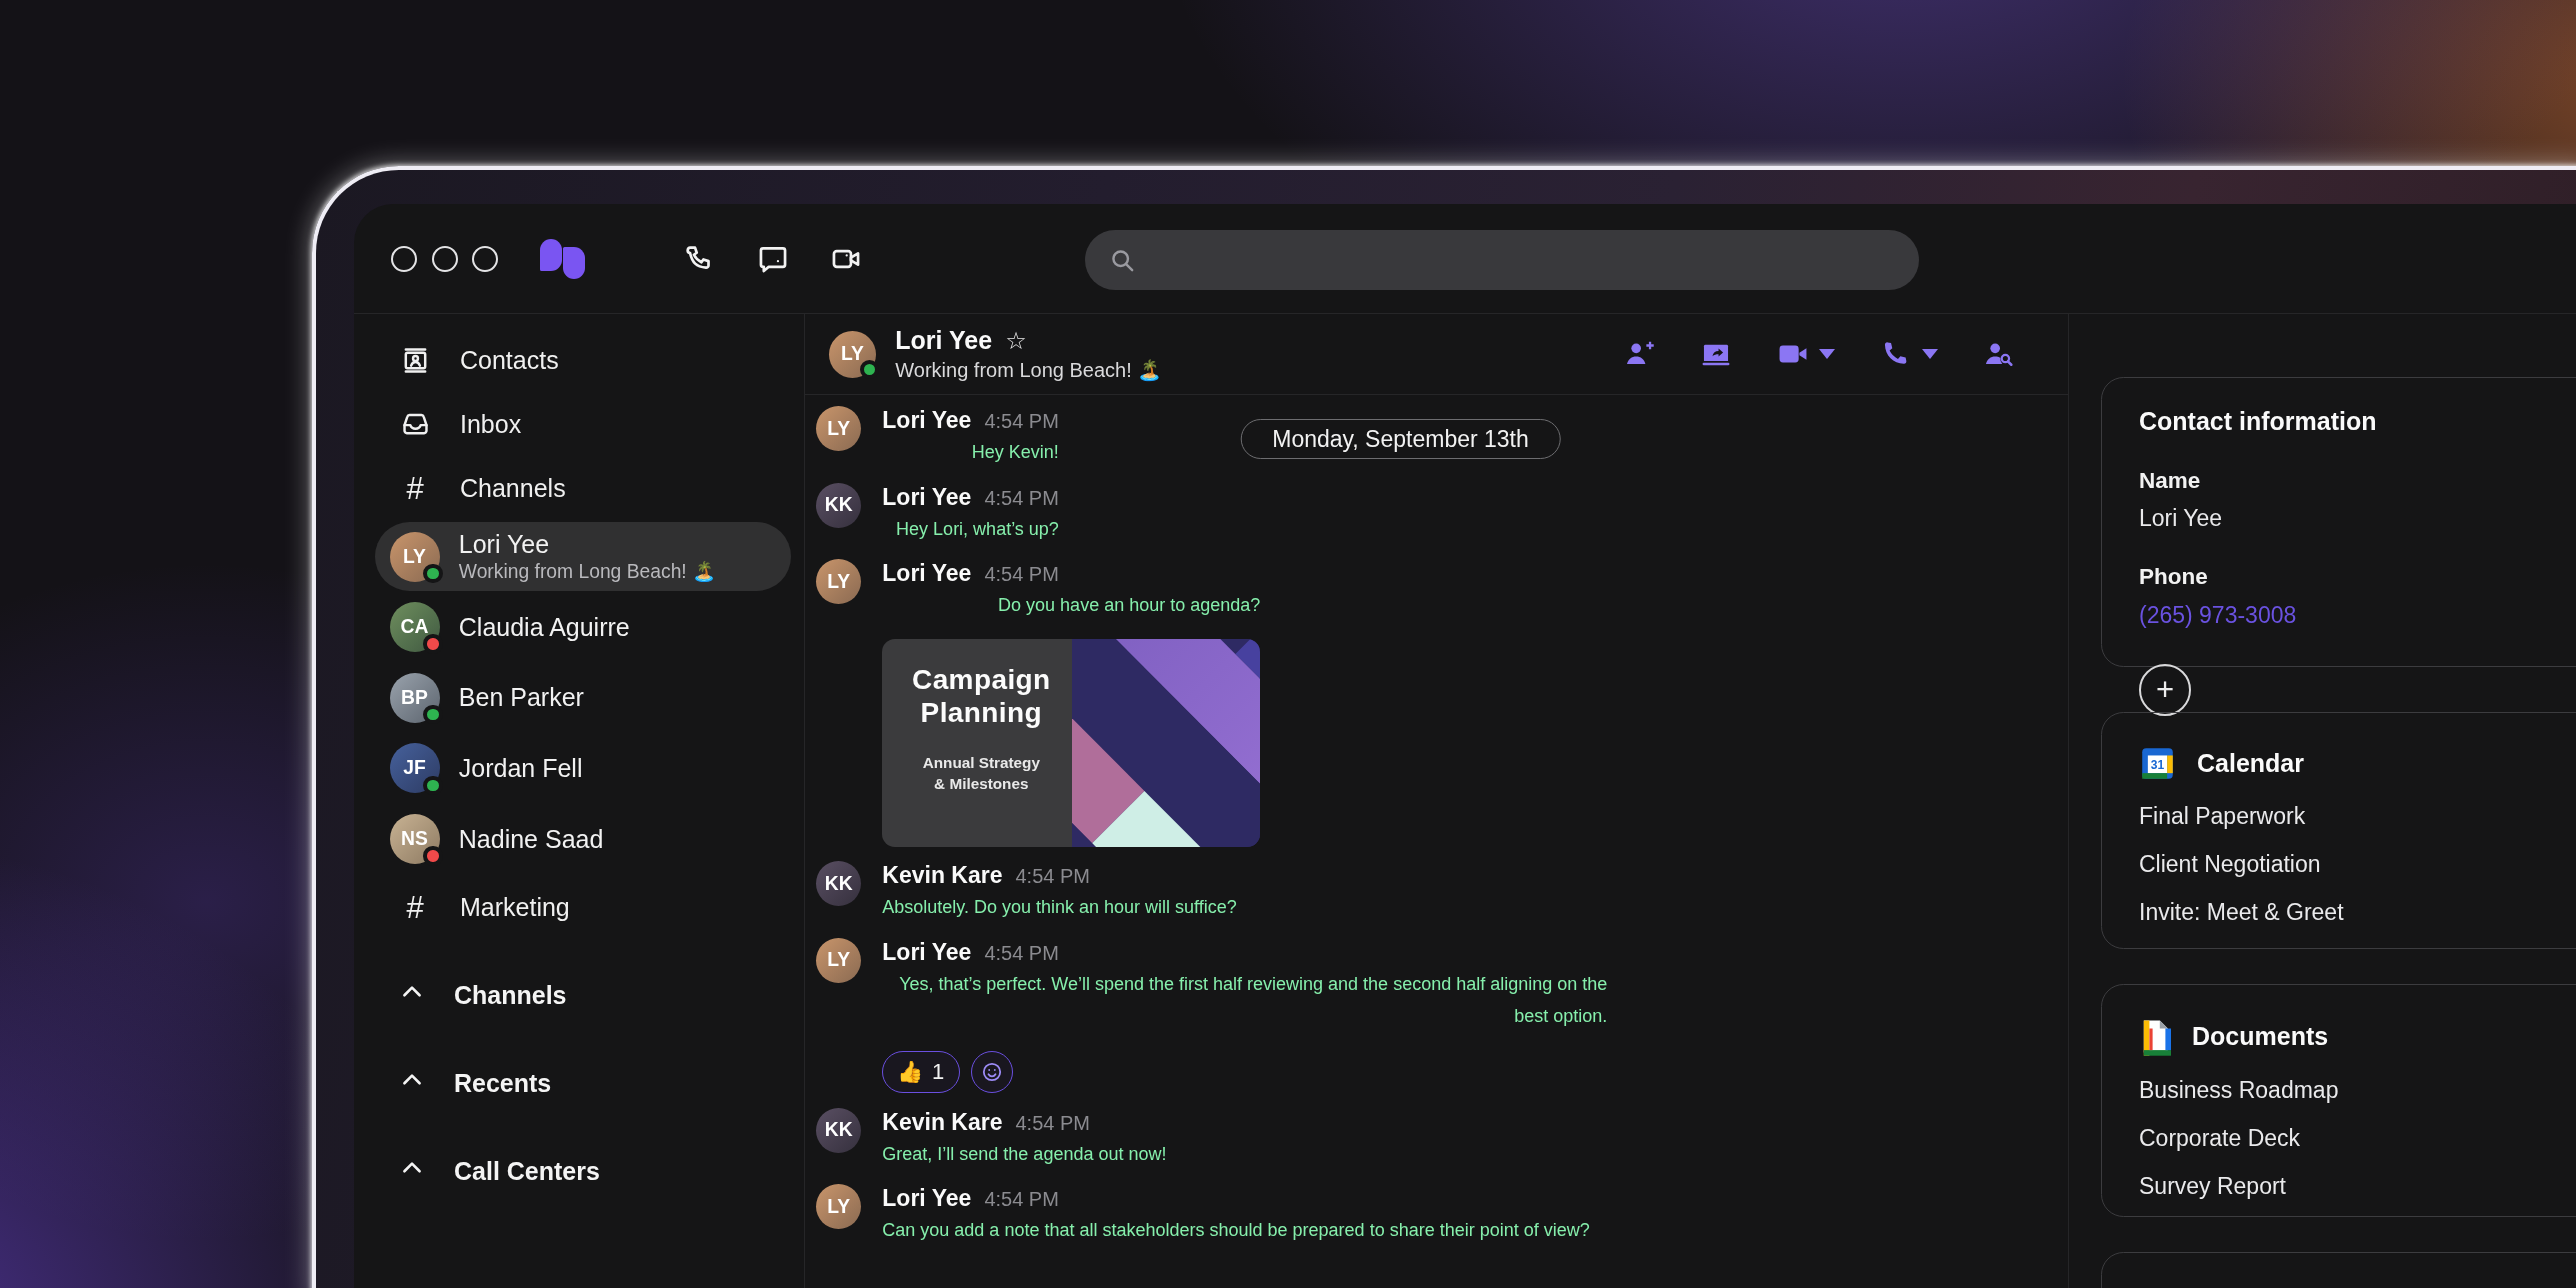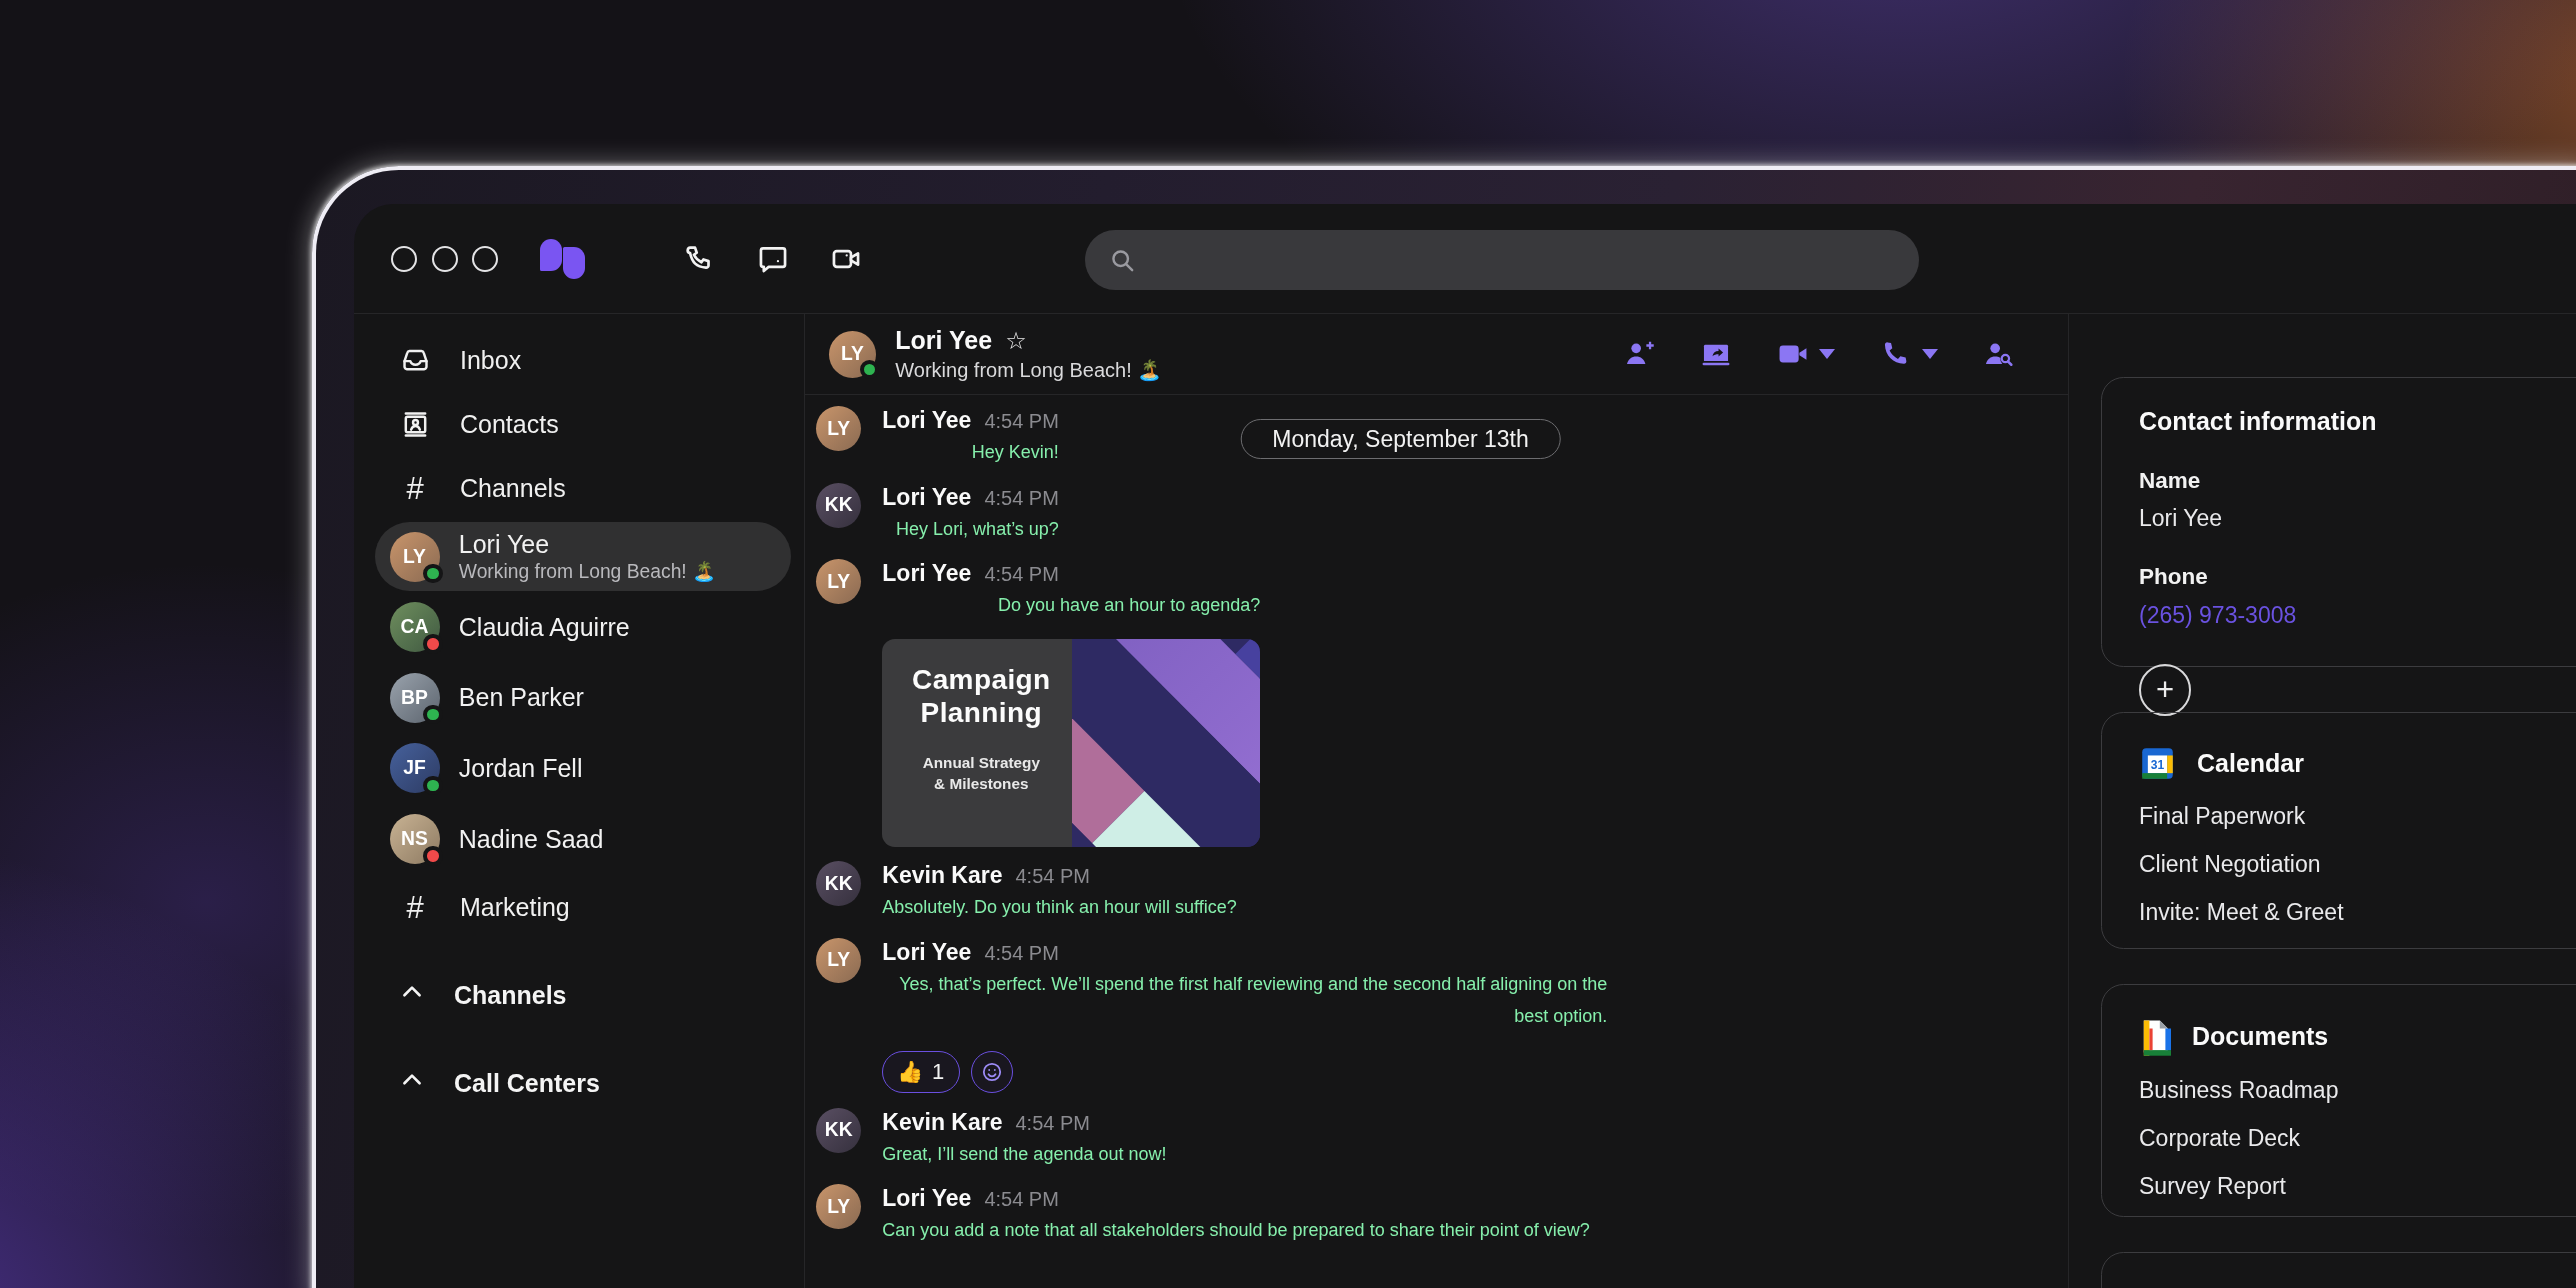--- a/index.html
+++ b/index.html
@@ -181,40 +181,40 @@
     </div>
   </div>
 
   <div class="content">
 
     <div class="sidebar">
 
       <div class="side-item">
         <span class="si">
           <svg viewBox="0 0 24 24" fill="none" stroke="currentColor" stroke-width="1.9" stroke-linecap="round" stroke-linejoin="round">
-            <path d="M3.5 12.5l2.2-6.6A1.8 1.8 0 0 1 7.4 4.6h9.2a1.8 1.8 0 0 1 1.7 1.3l2.2 6.6v4.4a1.8 1.8 0 0 1-1.8 1.8H5.3a1.8 1.8 0 0 1-1.8-1.8z"></path>
-            <path d="M3.5 12.5H8c.6 1.8 2 2.8 4 2.8s3.4-1 4-2.8h4.5"></path>
-          </svg>
-        </span>
-        <span>Inbox</span>
-      </div>
-
-      <div class="side-item">
-        <span class="si">
-          <svg viewBox="0 0 24 24" fill="none" stroke="currentColor" stroke-width="1.9" stroke-linecap="round" stroke-linejoin="round">
             <path d="M4.5 3.5h15M4.5 20.5h15"></path>
             <rect x="4.5" y="6" width="15" height="12" rx="1.4"></rect>
             <circle cx="12" cy="10.4" r="1.9"></circle>
             <path d="M8.6 16c.7-1.9 1.9-2.8 3.4-2.8s2.7.9 3.4 2.8"></path>
           </svg>
         </span>
         <span>Contacts</span>
       </div>
 
       <div class="side-item">
+        <span class="si">
+          <svg viewBox="0 0 24 24" fill="none" stroke="currentColor" stroke-width="1.9" stroke-linecap="round" stroke-linejoin="round">
+            <path d="M3.5 12.5l2.2-6.6A1.8 1.8 0 0 1 7.4 4.6h9.2a1.8 1.8 0 0 1 1.7 1.3l2.2 6.6v4.4a1.8 1.8 0 0 1-1.8 1.8H5.3a1.8 1.8 0 0 1-1.8-1.8z"></path>
+            <path d="M3.5 12.5H8c.6 1.8 2 2.8 4 2.8s3.4-1 4-2.8h4.5"></path>
+          </svg>
+        </span>
+        <span>Inbox</span>
+      </div>
+
+      <div class="side-item">
         <span class="si hash">#</span>
         <span>Channels</span>
       </div>
 
 
       <div class="contact-row selected">
         <div class="cr-av">
           <div class="avatar av-lori">
               <span>LY</span>
             </div>
@@ -273,20 +273,28 @@
 
       <div class="section-head mt-sec">
         <span class="si">
           <svg viewBox="0 0 24 24" fill="none" stroke="currentColor" stroke-width="2.4" stroke-linecap="round" stroke-linejoin="round">
               <path d="M5 15l7-7 7 7"></path>
             </svg>
         </span>
         <span>Channels</span>
       </div>
 
+      <div class="section-head mt-sec">
+        <span class="si">
+          <svg viewBox="0 0 24 24" fill="none" stroke="currentColor" stroke-width="2.4" stroke-linecap="round" stroke-linejoin="round">
+              <path d="M5 15l7-7 7 7"></path>
+            </svg>
+        </span>
+        <span>Recents</span>
+      </div>
 
       <div class="section-head mt-sec">
         <span class="si">
           <svg viewBox="0 0 24 24" fill="none" stroke="currentColor" stroke-width="2.4" stroke-linecap="round" stroke-linejoin="round">
               <path d="M5 15l7-7 7 7"></path>
             </svg>
         </span>
         <span>Call Centers</span>
       </div>
 

